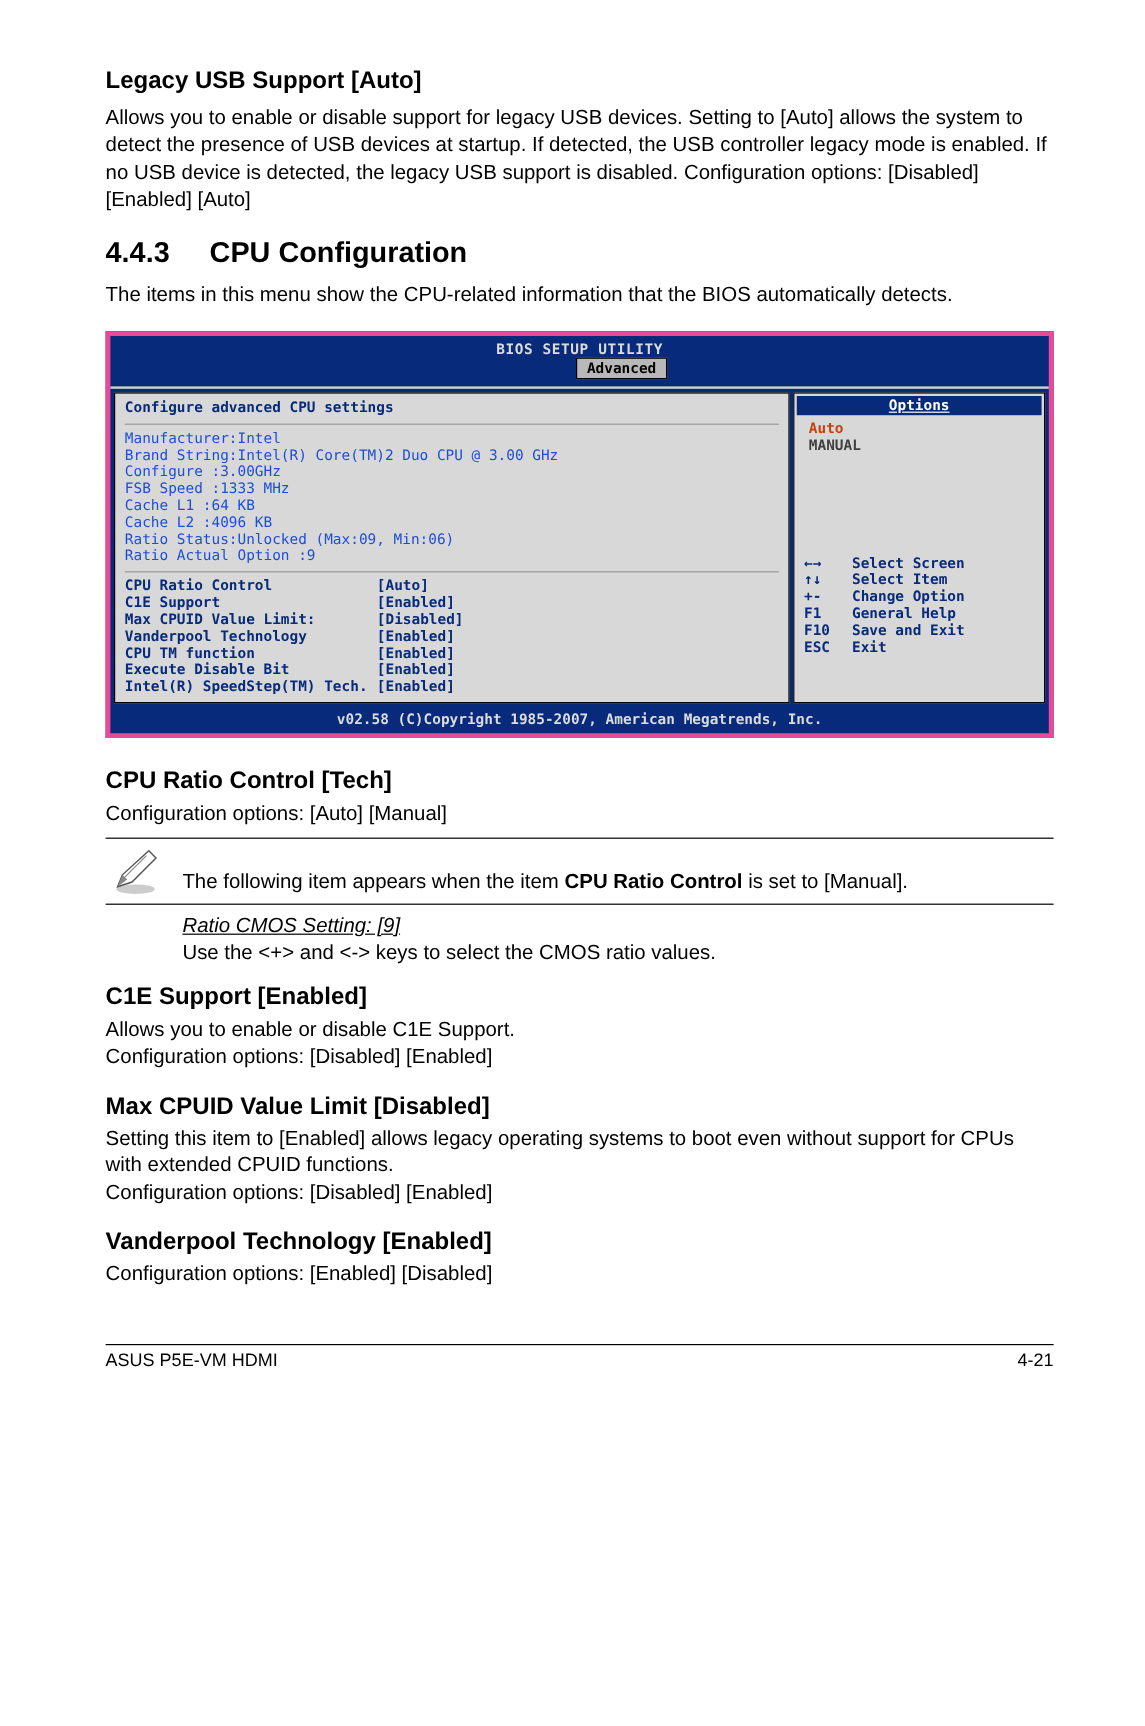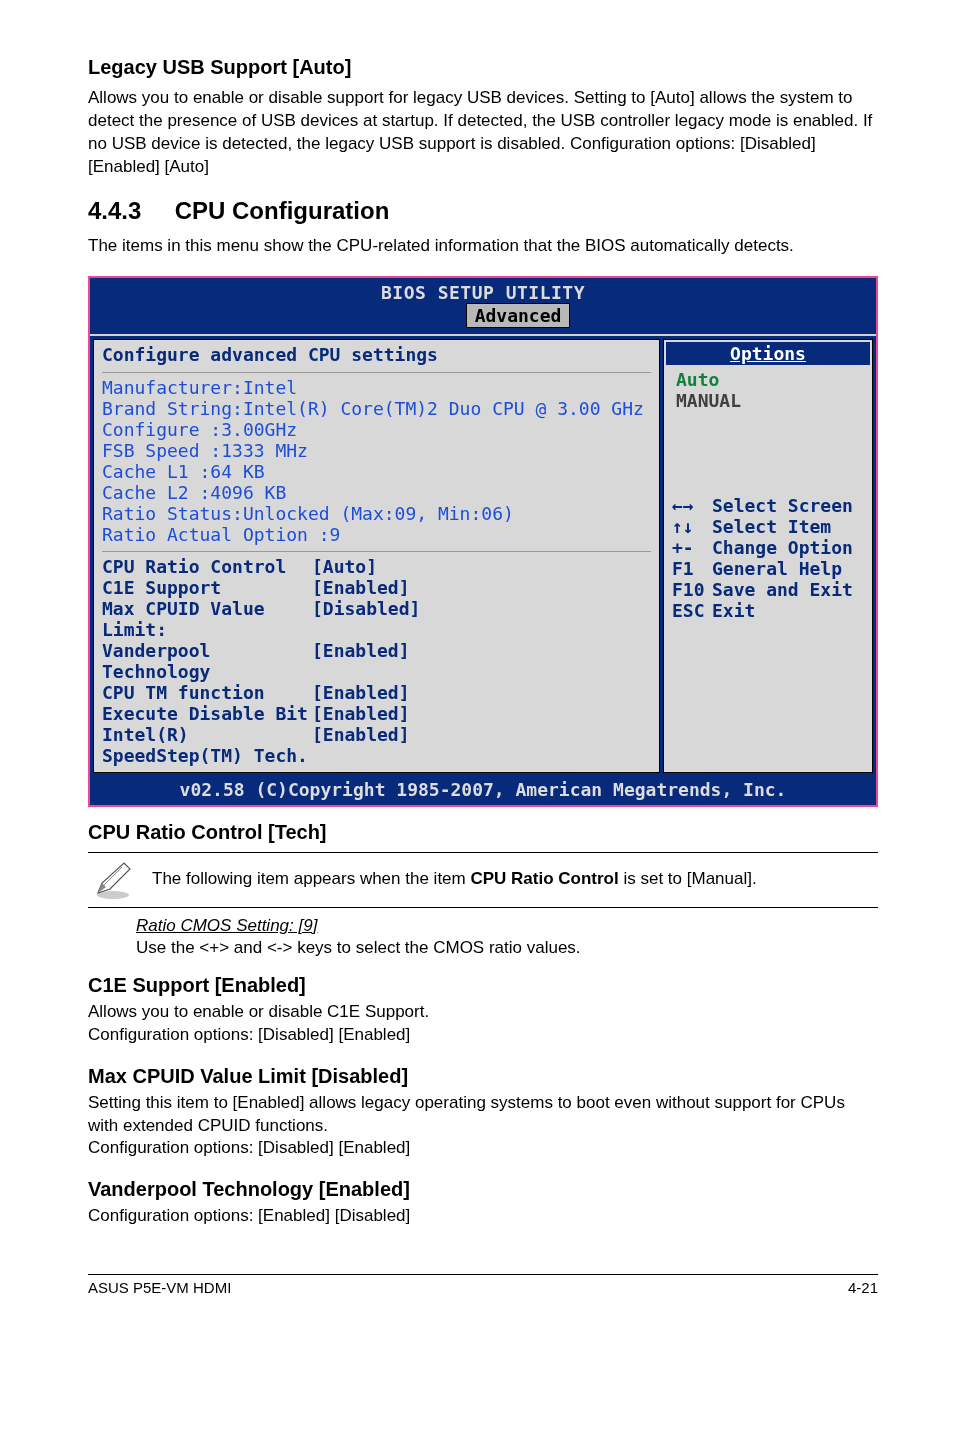--- a/index.html
+++ b/index.html
@@ -28,24 +28,24 @@
     font-size: 24px;
     font-weight: bold;
     margin: 14px 0 10px 0;
   }
   h2.section .num { display:inline-block; width:80px; }
   
   .bios {
     width: 100%;
     background: #072a7a;
     color: #fff;
-    border: 2px solid #ec4899;
+    border: 4px solid #ec4899;
     font-family: "Lucida Console", Monaco, monospace;
-    font-size: 18px;
-    margin-bottom: 14px;
+    font-size: 12px;
+    margin-bottom: 25px;
   }
   .bios-header {
     text-align: center;
     padding: 4px 0 2px 0;
   }
   .bios-title {
     color: #dcdcdc;
     letter-spacing: 0.5px;
     font-weight: bold;
   }
@@ -95,54 +95,54 @@
   .setting-row .val { }
   .opt-header {
     background: #072a7a;
     color: #fff;
     text-align: center;
     font-weight: bold;
     padding: 1px 0;
     margin: -2px -6px 4px -6px;
     text-decoration: underline;
   }
-  .opt-val { color: #15803d; font-weight: bold; margin-left: 4px;}
+  .opt-val { color: #c2410c; font-weight: bold; margin-left: 4px;}
   .opt-hint { color: #404040; font-weight: bold; margin-left: 4px;}
   .help-block { margin-top: 84px; color: #072a7a; font-weight: bold; }
   .help-row { display:flex; }
   .help-row .key { width:40px; }
   .bios-footer {
     text-align: center;
     color: #dcdcdc;
     padding: 3px 0 5px 0;
     font-weight: bold;
   }
 
   
   .note-wrap {
     display: flex;
     border-top: 1px solid #000;
     border-bottom: 1px solid #000;
     padding: 6px 4px;
     margin: 8px 0 8px 0;
-    align-items: center;
+    align-items: flex-end;
     gap: 18px;
   }
   .pencil-icon svg { display:block; }
   .note-text { font-size: 17px; line-height: 1.35; }
   .note-text b { font-weight: bold; }
 
   .ratio-link {
     text-decoration: underline;
     font-style: italic;
     font-size: 17px;
     display: block;
     margin: 6px 0 2px 0;
   }
-  .indent-block { margin-left: 48px; margin-bottom: 16px;}
+  .indent-block { margin-left: 64px; margin-bottom: 16px;}
   .indent-block p { margin: 0 0 4px 0; font-size:17px; }
 
   h3.cfg-h {
     font-size: 20px;
     font-weight: bold;
     margin: 12px 0 4px 0;
   }
 
   .footer-line {
     border-top: 1px solid #000;
@@ -248,20 +248,21 @@
               <span class="key">ESC</span>
               <span>Exit</span>
             </div>
         </div>
       </div>
     </div>
     <div class="bios-footer">v02.58 (C)Copyright 1985-2007, American Megatrends, Inc.</div>
   </div>
 
   <h3 class="cfg-h">CPU Ratio Control [Tech]</h3>
+  <p class="body" style="margin-bottom:6px">Configuration options: [Auto] [Manual]</p>
 
   <div class="note-wrap">
     <span class="pencil-icon">
       <svg width="42" height="42" viewBox="0 0 42 42">
         <ellipse cx="21" cy="36" rx="16" ry="4" fill="#ccc"></ellipse>
         <polygon points="6,34 10,24 32,4 38,10 18,30" fill="#fff" stroke="#555" stroke-width="1.2"></polygon>
         <line x1="12" y1="26" x2="30" y2="8" stroke="#888" stroke-width="1"></line>
         <polygon points="6,34 10,24 14,28" fill="#888"></polygon>
       </svg>
     </span>

